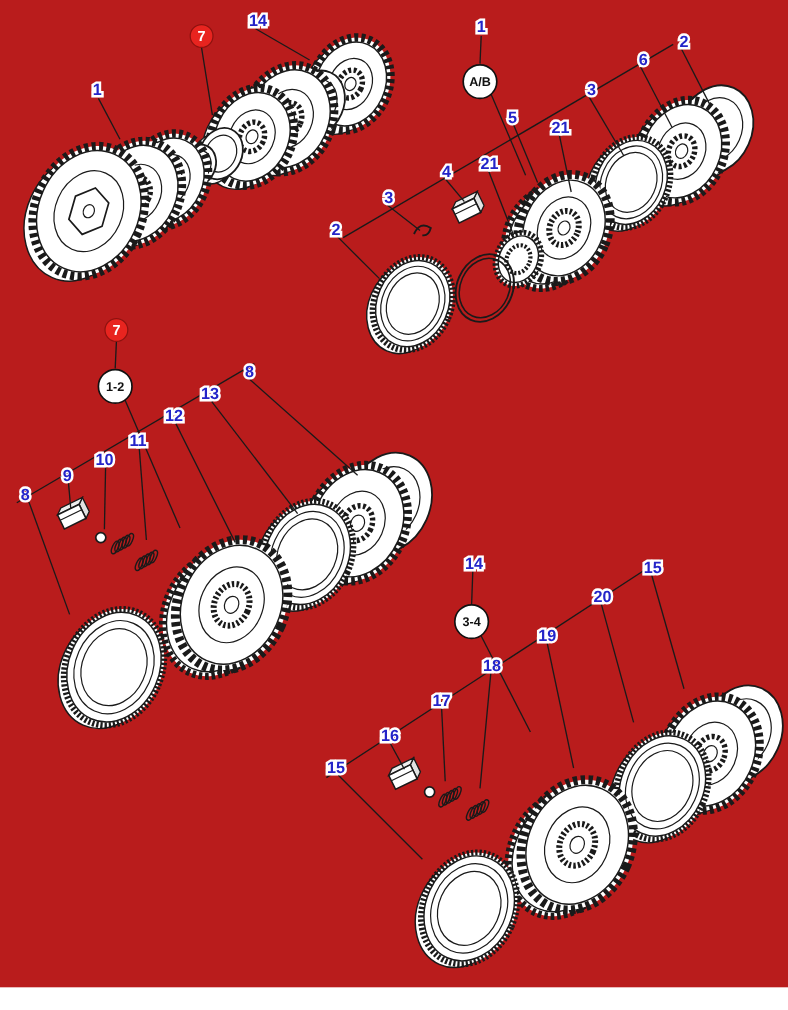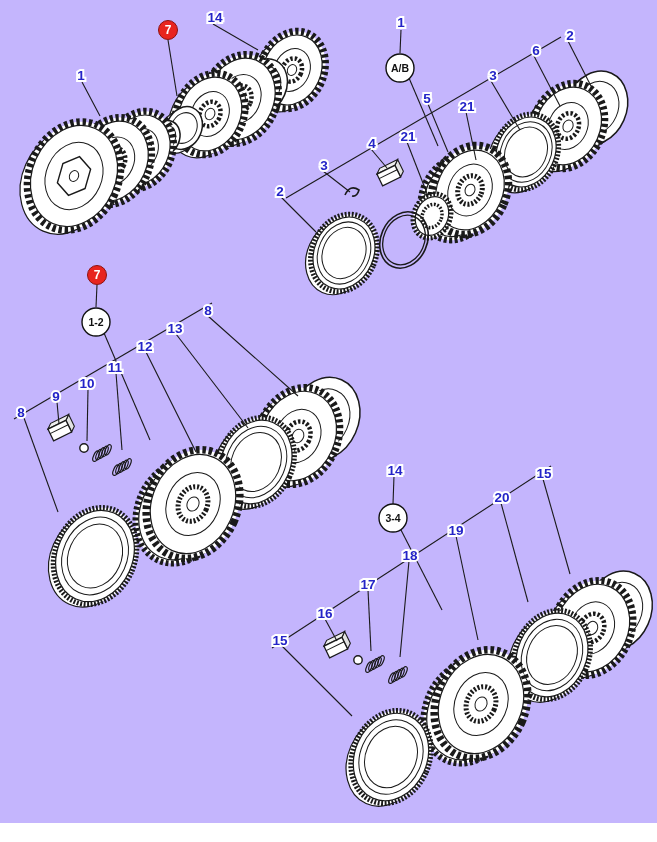--- a/index.html
+++ b/index.html
@@ -1,19 +1,19 @@
 <!DOCTYPE html>
 <html><head>
 <meta charset="utf-8">
 <style>
   html,body{margin:0;padding:0;background:#ffffff;}
   .stage{
     position:relative;
     width:657px;height:823px;
-    background:#c4b5fd;
+    background:#b91c1c;
     overflow:hidden;
     font-family:"Liberation Sans",sans-serif;
   }
   svg text{user-select:none;}
 </style>
 </head>
 <body>
 
 <div class="stage">
   <svg width="657" height="842" viewBox="0 0 657 842" xmlns="http://www.w3.org/2000/svg">

